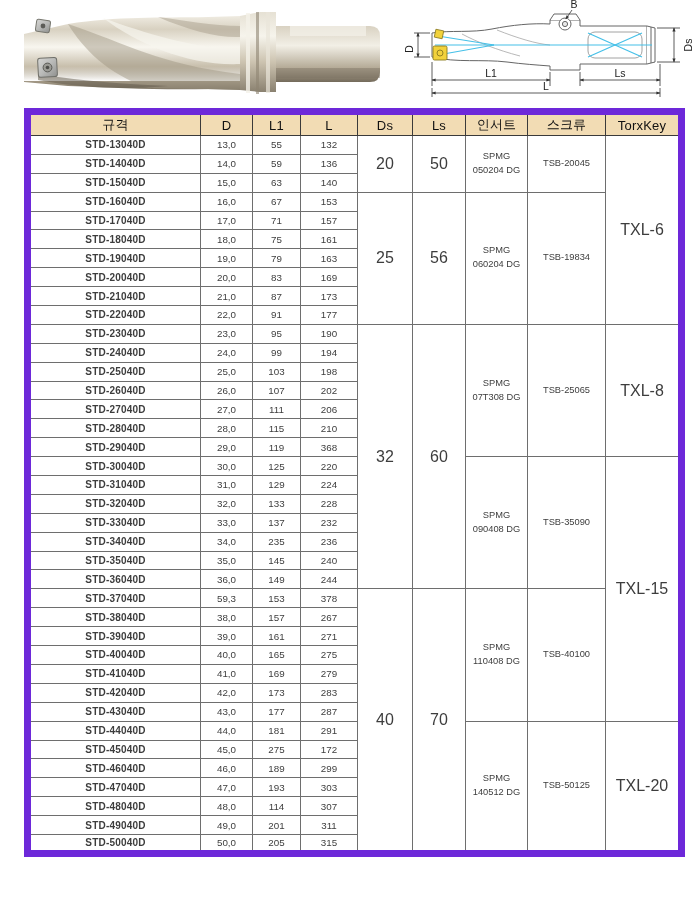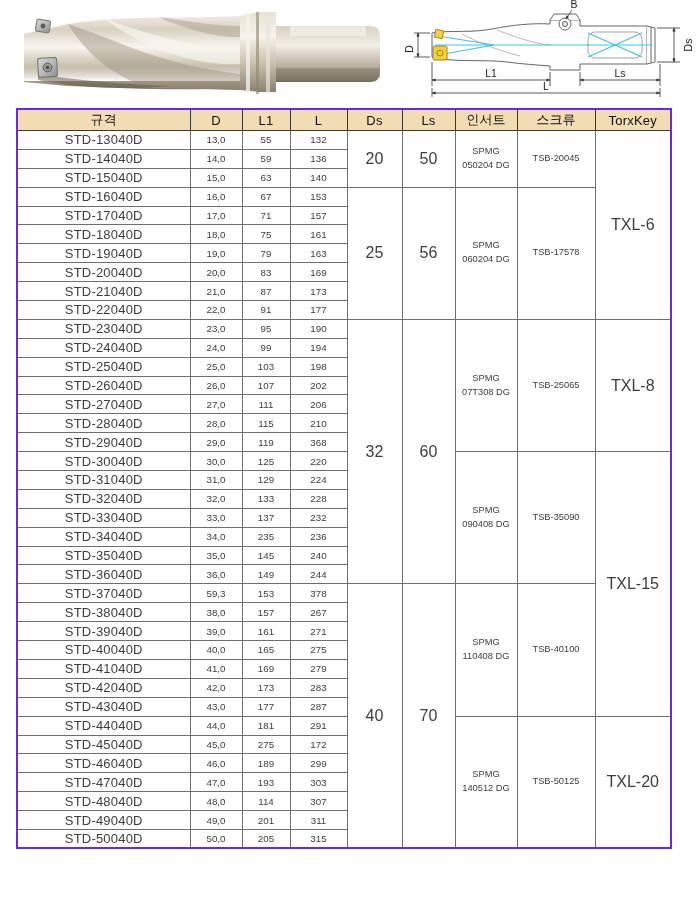--- a/index.html
+++ b/index.html
@@ -1,30 +1,30 @@
 <!DOCTYPE html>
 <html style="--header-bg: #f2dcb4; --stripe-bg: #daecf7;"><head>
 <meta charset="utf-8">
 <style>
   html,body{margin:0;padding:0;background:#ffffff;}
   .canvas{position:relative;width:700px;height:900px;background:#fff;overflow:hidden;
           font-family:"Liberation Sans",sans-serif;}
   .photo-wrap{position:absolute;left:8px;top:4px;width:388px;height:96px;}
   .diagram-wrap{position:absolute;left:402px;top:0px;width:294px;height:102px;}
 
-  table.spec{position:absolute;left:16px;top:108px;width:654px;
+  table.spec{position:absolute;left:24px;top:108px;width:654px;
              border-collapse:collapse;table-layout:fixed;
-             border:2px solid #6d28d9;}
+             border:7px solid #6d28d9;}
   table.spec th{background:var(--header-bg,#f2dcb4);border:1px solid #3a3a3a;
                 font-size:13px;font-weight:400;color:#111;height:20px;padding:0;
                 letter-spacing:0.2px;}
   table.spec td{border:1px solid #6e6e6e;padding:0;text-align:center;
                 vertical-align:middle;color:#3d3d3d;background:#fff;}
   table.spec tbody tr{height:18.9px;}
-  td.spec-cell{font-size:13px;color:#0c0c0c;letter-spacing:0.2px;}
+  td.spec-cell{font-size:10px;color:#0c0c0c;letter-spacing:0.2px;font-weight:bold;}
   td.num{font-size:9.8px;color:#4a4a4a;}
   td.merge{font-size:16px;color:#3d3d3d;background:#fff;}
   td.merge.small{font-size:9.3px;line-height:1.5;}
   td.stripe{background:var(--stripe-bg,#daecf7);}
   thead tr{border-bottom:1.5px solid #2b2b2b;}
 </style>
 </head>
 <body>
 
 <div class="canvas">
@@ -205,21 +205,21 @@
           <td class="num">140</td>
         </tr>
         <tr>
           <td class="spec-cell stripe">STD-16040D</td>
           <td class="num stripe">16,0</td>
           <td class="num stripe">67</td>
           <td class="num stripe">153</td>
           <td class="merge" rowspan="7">25</td>
           <td class="merge" rowspan="7">56</td>
           <td class="merge small" rowspan="7">SPMG<br>060204 DG</td>
-          <td class="merge small" rowspan="7">TSB-17578</td>
+          <td class="merge small" rowspan="7">TSB-19834</td>
         </tr>
         <tr>
           <td class="spec-cell">STD-17040D</td>
           <td class="num">17,0</td>
           <td class="num">71</td>
           <td class="num">157</td>
         </tr>
         <tr>
           <td class="spec-cell stripe">STD-18040D</td>
           <td class="num stripe">18,0</td>

